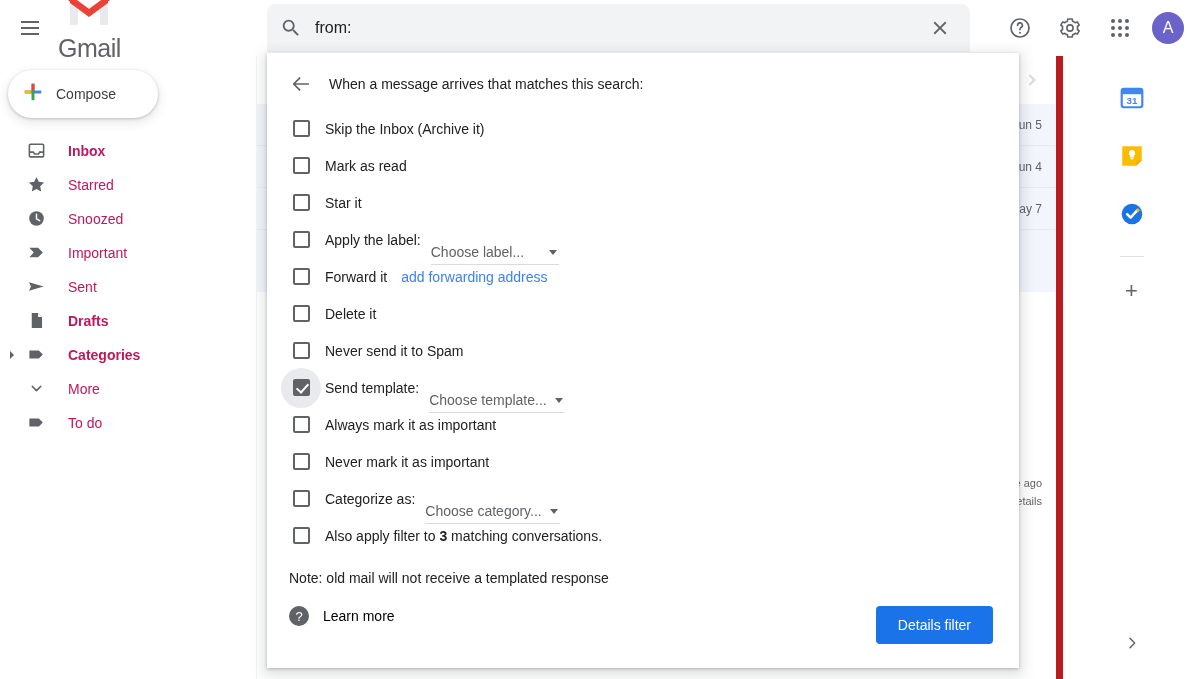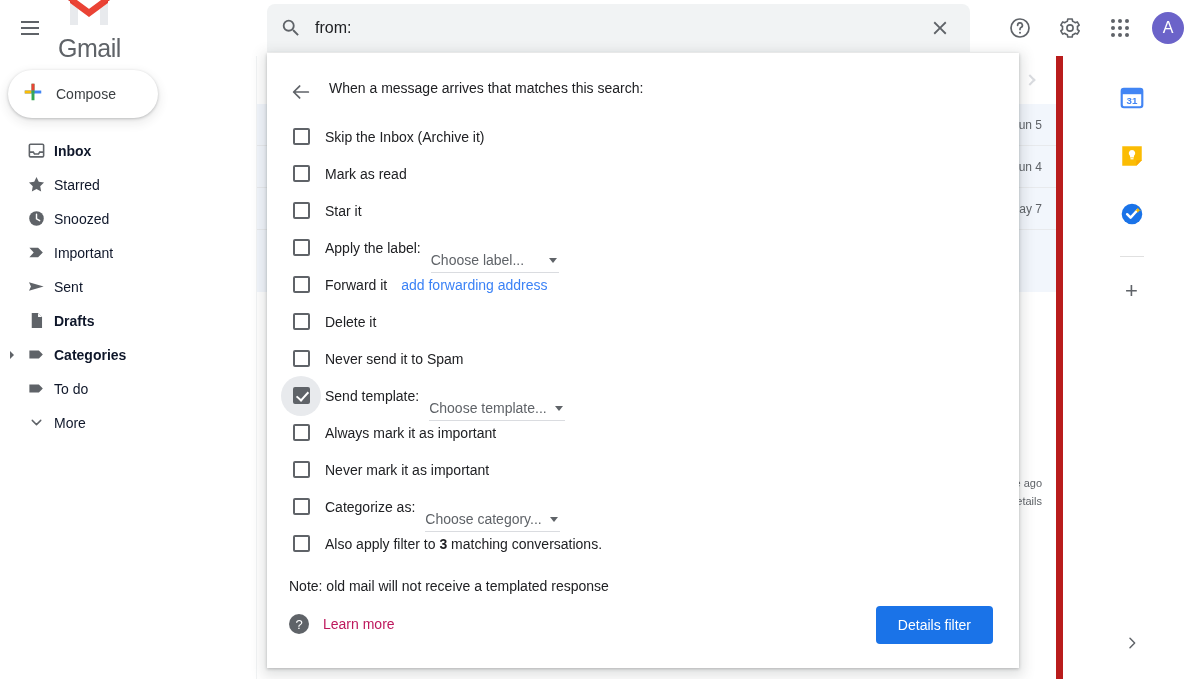--- a/index.html
+++ b/index.html
@@ -92,22 +92,22 @@
     border-radius: 24px; background: #fff;
     box-shadow: 0 1px 3px rgba(60,64,67,.3), 0 4px 8px 3px rgba(60,64,67,.08);
     display: flex; align-items: center; gap: 12px; padding-left: 14px;
     cursor: pointer;
   }
   #compose .ctext { font-size: 14px; color: #3c4043; }
   .navitem {
     height: 32px; margin-right: 14px;
     display: flex; align-items: center;
     border-radius: 0 16px 16px 0;
-    padding-left: 26px; gap: 8px;
-    font-size: 14px; color: #0f172a; cursor: pointer;
+    padding-left: 26px; gap: 22px;
+    font-size: 14px; color: #be185d; cursor: pointer;
     position: relative;
   }
   .navitem.bold { font-weight: bold; }
   .navitem .nicon { width: 20px; height: 20px; display: flex; align-items: center; justify-content: center; flex: 0 0 20px; }
   .navitem .caret {
     position: absolute; left: 10px; top: 50%; transform: translateY(-50%);
     width: 0; height: 0;
     border-left: 4px solid #5f6368; border-top: 4px solid transparent; border-bottom: 4px solid transparent;
   }
   #navlist { margin-top: 16px; }
@@ -161,22 +161,22 @@
 
   
   #dialog {
     position: absolute; left: 267px; top: 53px;
     width: 752px; height: 615px;
     background: #ffffff;
     box-shadow: 0 1px 3px rgba(60,64,67,.3), 0 4px 12px 4px rgba(60,64,67,.15);
     z-index: 10;
   }
   #dialog-header {
-    display: flex; gap: 16px;
-    padding: 27px 0 14px 22px;
+    display: flex; align-items: center; gap: 16px;
+    padding: 19px 0 14px 22px;
   }
   #back-btn { width: 24px; height: 24px; display: flex; align-items: center; justify-content: center; cursor: pointer; }
   #dialog-title { font-size: 14px; color: #202124; }
 
   .optrow {
     display: flex; align-items: center;
     height: 37px; padding-left: 22px;
     font-size: 14px; color: #202124;
   }
   .cbwrap {
@@ -224,21 +224,21 @@
   }
   #learnmore-row {
     display: flex; align-items: center; gap: 14px;
     padding-left: 22px; margin-top: 20px;
   }
   #help-circle {
     width: 20px; height: 20px; border-radius: 50%; background: #5f6368;
     color: #fff; font-size: 13px; display: flex; align-items: center; justify-content: center;
     cursor: pointer;
   }
-  #learnmore-text { font-size: 14px; color: #be185d; cursor: pointer; }
+  #learnmore-text { font-size: 14px; color: #000000; cursor: pointer; }
   #create-filter {
     position: absolute; right: 26px; bottom: 24px;
     background: #1a73e8; color: #fff;
     border: 0; border-radius: 4px;
     height: 38px; padding: 0 22px;
     font-size: 14px; font-family: "Liberation Sans", sans-serif;
     cursor: pointer;
   }
 </style>
 </head>
@@ -390,34 +390,34 @@
       <span class="nicon">
         <svg width="19" height="19" viewBox="0 0 24 24" fill="#5f6368">
           <path d="M3 7h12l5 5-5 5H3z"></path>
         </svg>
       </span>
       <span>Categories</span>
     </div>
 
     <div class="navitem">
       <span class="nicon">
-        <svg width="19" height="19" viewBox="0 0 24 24" fill="#5f6368">
-          <path d="M3 7h12l5 5-5 5H3z"></path>
-        </svg>
-      </span>
-      <span>To do</span>
-    </div>
-
-    <div class="navitem">
-      <span class="nicon">
         <svg width="17" height="17" viewBox="0 0 24 24" fill="none" stroke="#5f6368" stroke-width="2">
           <path d="M6 9l6 6 6-6" stroke-linecap="round" stroke-linejoin="round"></path>
         </svg>
       </span>
       <span>More</span>
+    </div>
+
+    <div class="navitem">
+      <span class="nicon">
+        <svg width="19" height="19" viewBox="0 0 24 24" fill="#5f6368">
+          <path d="M3 7h12l5 5-5 5H3z"></path>
+        </svg>
+      </span>
+      <span>To do</span>
     </div>
 
   </div>
 </div>
 
 <div id="maillist">
   <div id="listtoolbar">
     <div class="pagebtn">
         <span class="chev left"></span>
       </div>

